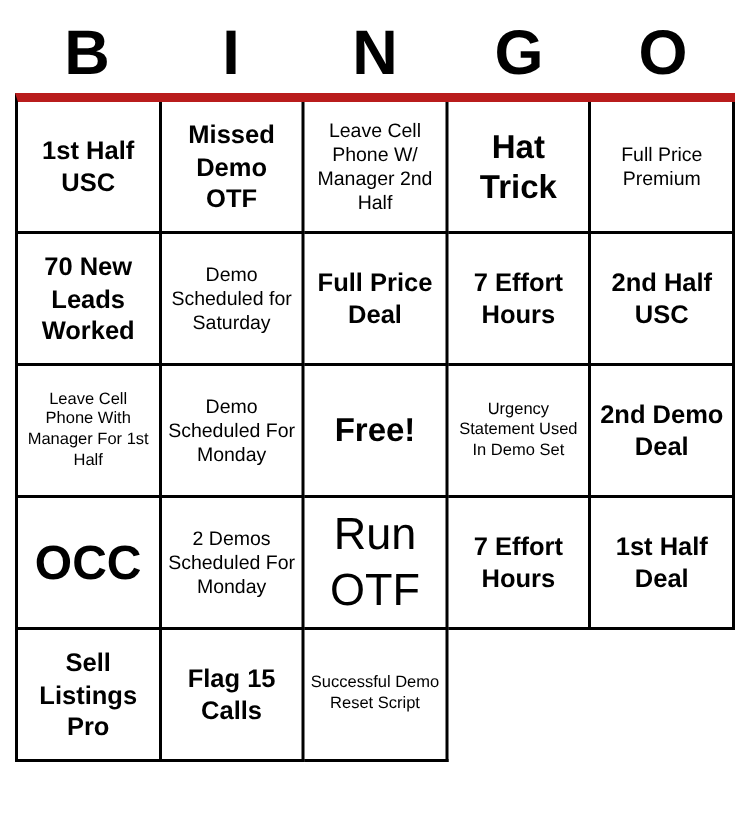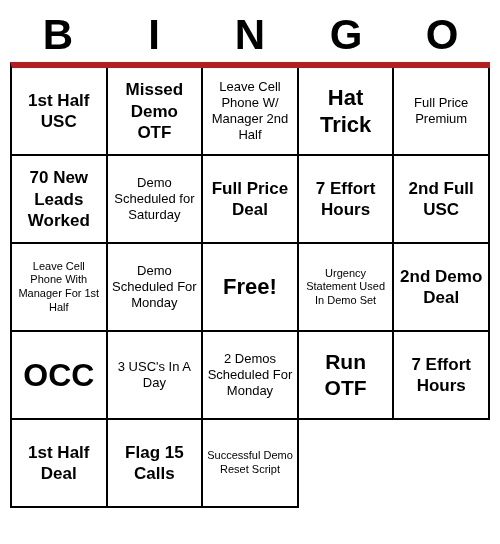--- a/index.html
+++ b/index.html
@@ -61,22 +61,22 @@
     }
     .bingo-cell.small-text {
       font-size: 11px;
     }
     .bingo-cell.free {
       font-size: 22px;
       font-weight: bold;
       text-align: center;
     }
     .bingo-cell.run-otf {
-      font-size: 21px;
-      font-weight: bold;
+      font-size: 30px;
+      font-weight: normal;
     }
     .bingo-cell.occ {
       font-size: 32px;
       font-weight: bold;
     }
   </style>
 </head>
 <body>
 
 <div class="bingo-card">
@@ -92,28 +92,28 @@
 
   <div class="bingo-cell medium-text">1st Half USC</div>
       <div class="bingo-cell medium-text">Missed Demo OTF</div>
       <div class="bingo-cell">Leave Cell Phone W/ Manager 2nd Half</div>
       <div class="bingo-cell large-text">Hat Trick</div>
       <div class="bingo-cell">Full Price Premium</div>
       <div class="bingo-cell medium-text">70 New Leads Worked</div>
       <div class="bingo-cell">Demo Scheduled for Saturday</div>
       <div class="bingo-cell medium-text">Full Price Deal</div>
       <div class="bingo-cell medium-text">7 Effort Hours</div>
-      <div class="bingo-cell medium-text">2nd Full USC</div>
+      <div class="bingo-cell medium-text">2nd Half USC</div>
       <div class="bingo-cell small-text">Leave Cell Phone With Manager For 1st Half</div>
       <div class="bingo-cell">Demo Scheduled For Monday</div>
       <div class="bingo-cell free">Free!</div>
       <div class="bingo-cell small-text">Urgency Statement Used In Demo Set</div>
       <div class="bingo-cell medium-text">2nd Demo Deal</div>
       <div class="bingo-cell occ">OCC</div>
-      <div class="bingo-cell">3 USC's In A Day</div>
       <div class="bingo-cell">2 Demos Scheduled For Monday</div>
       <div class="bingo-cell run-otf">Run OTF</div>
       <div class="bingo-cell medium-text">7 Effort Hours</div>
       <div class="bingo-cell medium-text">1st Half Deal</div>
+      <div class="bingo-cell medium-text">Sell Listings Pro</div>
       <div class="bingo-cell medium-text">Flag 15 Calls</div>
       <div class="bingo-cell small-text">Successful Demo Reset Script</div>
     </div>
 </div>
 
 </body></html>

